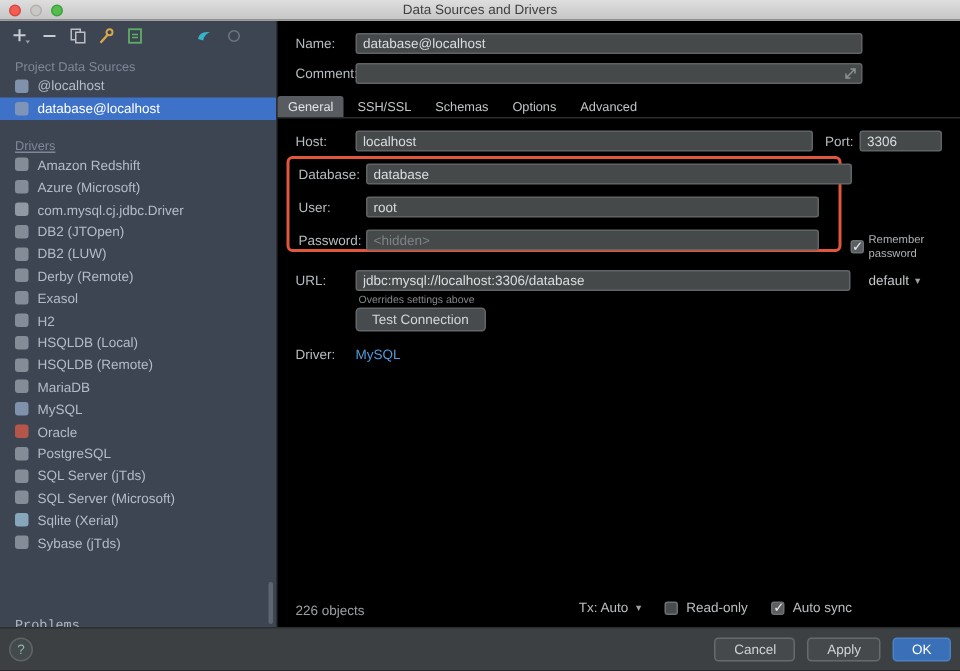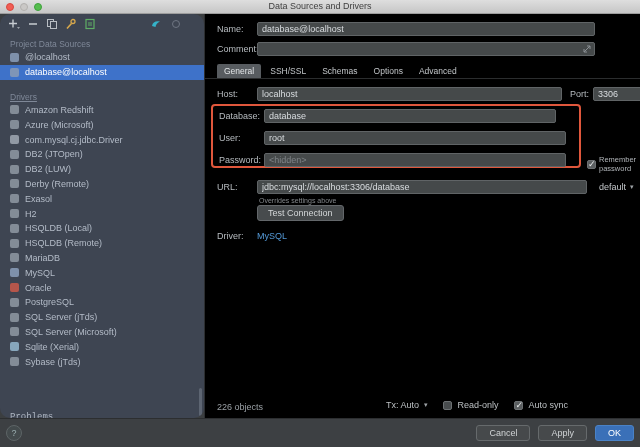--- a/index.html
+++ b/index.html
@@ -10,21 +10,21 @@
   .titlebar { position:absolute; top:0; left:0; right:0; height:14px;
     background:linear-gradient(#dedede,#c6c6c6); border-bottom:1px solid #9d9d9d; }
   .title { font-size:9px; color:#3f3f3f; text-align:center; line-height:13px; }
   .tl { position:absolute; top:3px; width:8px; height:8px; border-radius:50%; }
   .tl.red   { left:6px;  background:#f15e54; border:1px solid #d8473f; }
   .tl.yel   { left:20px; background:#cac8c6; border:1px solid #b2b0ae; }
   .tl.grn   { left:34px; background:#55bd4e; border:1px solid #3da13b; }
 
   
   .bodyArea { position:absolute; top:14px; left:0; right:0; bottom:29px; display:flex; }
-  .sidebar { width:204px; flex-shrink:0; background:#3e4552; position:relative; overflow:hidden;border-radius:10px; }
+  .sidebar { width:184px; flex-shrink:0; background:#3e4552; position:relative; overflow:hidden; }
   .main { flex:1; background:#000000; border-left:1px solid #2d2f31; position:relative; }
 
   
   .side-toolbar { height:20px; display:flex; align-items:center; gap:7px; padding-left:8px; position:relative; }
   .tb-ic { width:12px; height:12px; display:inline-flex; align-items:center; justify-content:center; cursor:default; }
   .tb-right { position:absolute; right:22px; top:4px; display:flex; gap:8px; }
   .side-header { font-size:8.5px; color:#7f8898; margin:5px 0 1px 10px; }
   .side-header.second { margin-top:12px;text-decoration:underline; }
   .side-item { height:14.8px; display:flex; align-items:center; gap:6px; padding-left:10px;
     font-size:9px; color:#b4bcc8; white-space:nowrap; cursor:default; }
@@ -37,28 +37,28 @@
   .lbl { position:absolute; font-size:9px; color:#b7bcc0; }
   .fld { position:absolute; height:14px; background:#45494a; border:1px solid #606466;
     border-radius:2px; color:#d9dde0; font-size:9px; padding:0 4px;
     font-family:"Liberation Sans", sans-serif; outline:none; }
   .fld::placeholder { color:#7e8387; }
 
   #l-name{left:12px;top:10px}      #f-name{left:52px;top:8px;width:338px}
   #l-comment{left:12px;top:30px}   #f-comment{left:52px;top:28px;width:338px}
   .expand-ic{position:absolute;left:378px;top:31px;pointer-events:none}
 
-  .tabbar{position:absolute;top:50px;left:0;right:0;height:15px;padding-left:12px;
+  .tabbar{position:absolute;top:50px;left:0;right:0;height:15px;padding-left:0;
     border-bottom:1px solid #2b2d2e;display:flex;align-items:flex-end;gap:2px}
   .tab{font-size:8.5px;color:#c2c6c9;padding:2px 7px 2px;border-radius:2px 2px 0 0;cursor:default}
   .tab.active{background:#585c60;color:#e2e5e7}
 
   #l-host{left:12px;top:75px}      #f-host{left:52px;top:73px;width:305px}
   #l-port{left:365px;top:75px}     #f-port{left:388px;top:73px;width:55px}
-  #l-db{left:14px;top:97px}        #f-db{left:59px;top:95px;width:292px}
+  #l-db{left:14px;top:97px}        #f-db{left:59px;top:95px;width:324px}
   #l-user{left:14px;top:119px}     #f-user{left:59px;top:117px;width:302px}
   #l-pwd{left:14px;top:141px}      #f-pwd{left:59px;top:139px;width:302px}
 
   .orange-box{position:absolute;left:6px;top:90px;width:370px;height:64px;
     border:2px solid #e0573c;border-radius:4px;pointer-events:none}
 
   .remember{position:absolute;left:382px;top:141px;display:flex;align-items:center;gap:3px}
   .remember span{font-size:7.5px;color:#b0b4b8}
 
   #l-url{left:12px;top:168px}      #f-url{left:52px;top:166px;width:330px}

